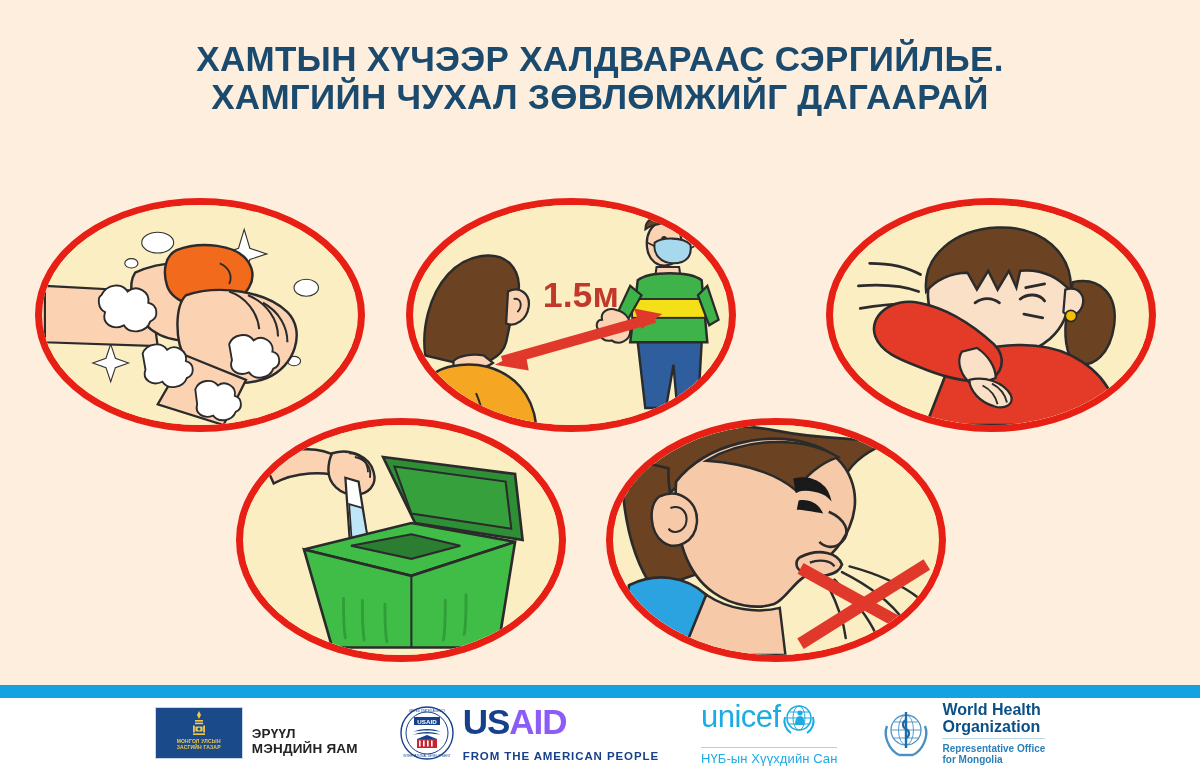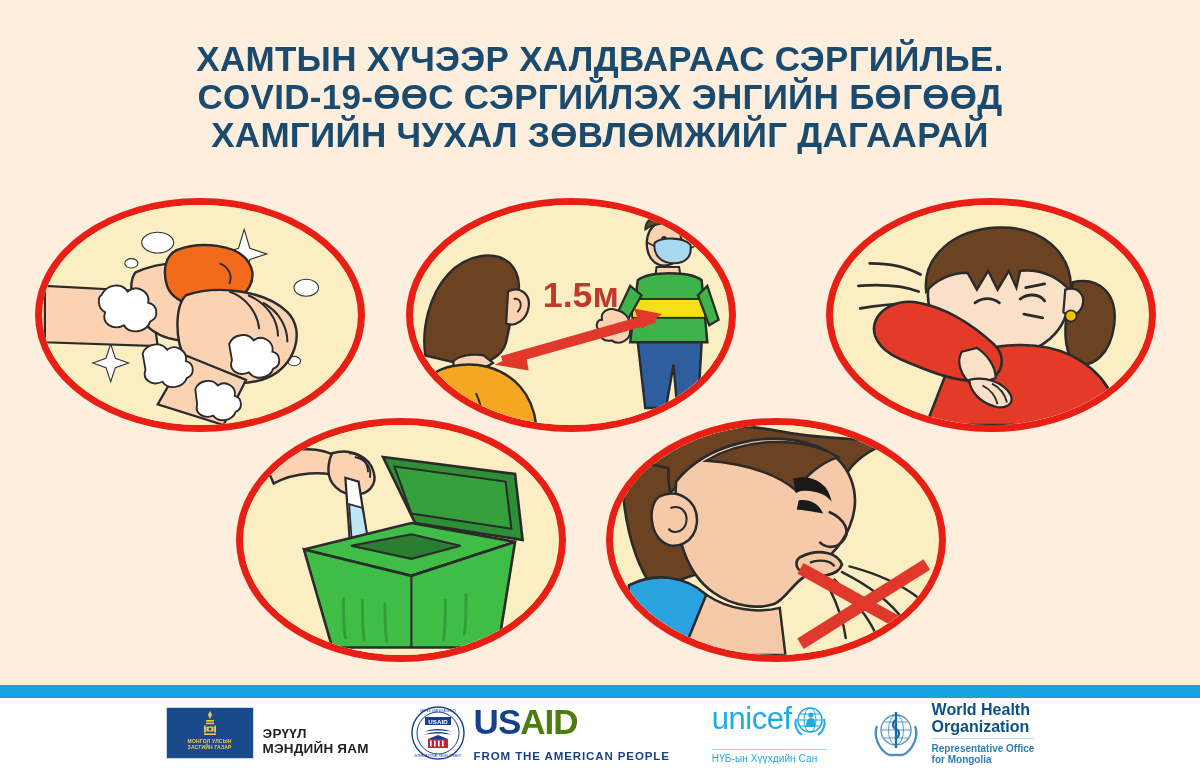--- a/index.html
+++ b/index.html
@@ -75,36 +75,36 @@
     margin-top:16px;
   }
 
   
   .usaid-seal{width:54px;height:54px;}
   .usaid-word{display:flex;flex-direction:column;}
   .usaid-word .us{
     font-size:35px;font-weight:bold;line-height:34px;letter-spacing:-1px;
   }
   .usaid-word .us .blue{color:#16408c;}
-  .usaid-word .us .red{color:#4d7c0f;}
+  .usaid-word .us .red{color:#8b5cf6;}
   .usaid-word .tag{
     color:#16408c;font-size:11.5px;font-weight:bold;letter-spacing:.9px;
     margin-top:11px;
   }
 
   
   .unicef-box{display:flex;flex-direction:column;align-items:flex-start;}
   .unicef-top{display:flex;gap:1px;}
   .unicef-word{
     color:#1cabe2;font-size:31px;line-height:31px;font-weight:normal;
     letter-spacing:-.5px;
   }
   .unicef-emblem{width:34px;height:34px;}
   .unicef-sub{
-    color:#1cabe2;font-size:10px;margin-top:3px;letter-spacing:.1px;
+    color:#1cabe2;font-size:13px;margin-top:3px;letter-spacing:.1px;
     border-top:1px solid #9bd8f0;padding-top:3px;width:100%;
   }
 
   
   .who-emblem{width:54px;height:54px;}
   .who-text{display:flex;flex-direction:column;}
   .who-name{
     color:#0a4f86;font-size:16px;font-weight:bold;line-height:17px;
   }
   .who-sub{
@@ -112,21 +112,20 @@
     margin-top:3px;border-top:1px solid #bcd9ea;padding-top:4px;
   }
 </style>
 </head>
 <body>
 
 <div id="poster">
 
   <div class="title-block">
     <div class="title-line">ХАМТЫН ХҮЧЭЭР ХАЛДВАРААС СЭРГИЙЛЬЕ.</div>
-    <div class="title-line">COVID-19-ӨӨС СЭРГИЙЛЭХ ЭНГИЙН БӨГӨӨД</div>
     <div class="title-line">ХАМГИЙН ЧУХАЛ ЗӨВЛӨМЖИЙГ ДАГААРАЙ</div>
   </div>
 
   <div class="panel" id="panel-handwash">
     <svg viewBox="0 0 330 234" xmlns="http://www.w3.org/2000/svg">
       <rect width="330" height="234" fill="#fbeec2"></rect>
 
       <g fill="#ffffff" stroke="#333" stroke-width="1.2">
         <ellipse cx="120" cy="40" rx="17" ry="11"></ellipse>
         <ellipse cx="92" cy="62" rx="7" ry="5"></ellipse>

